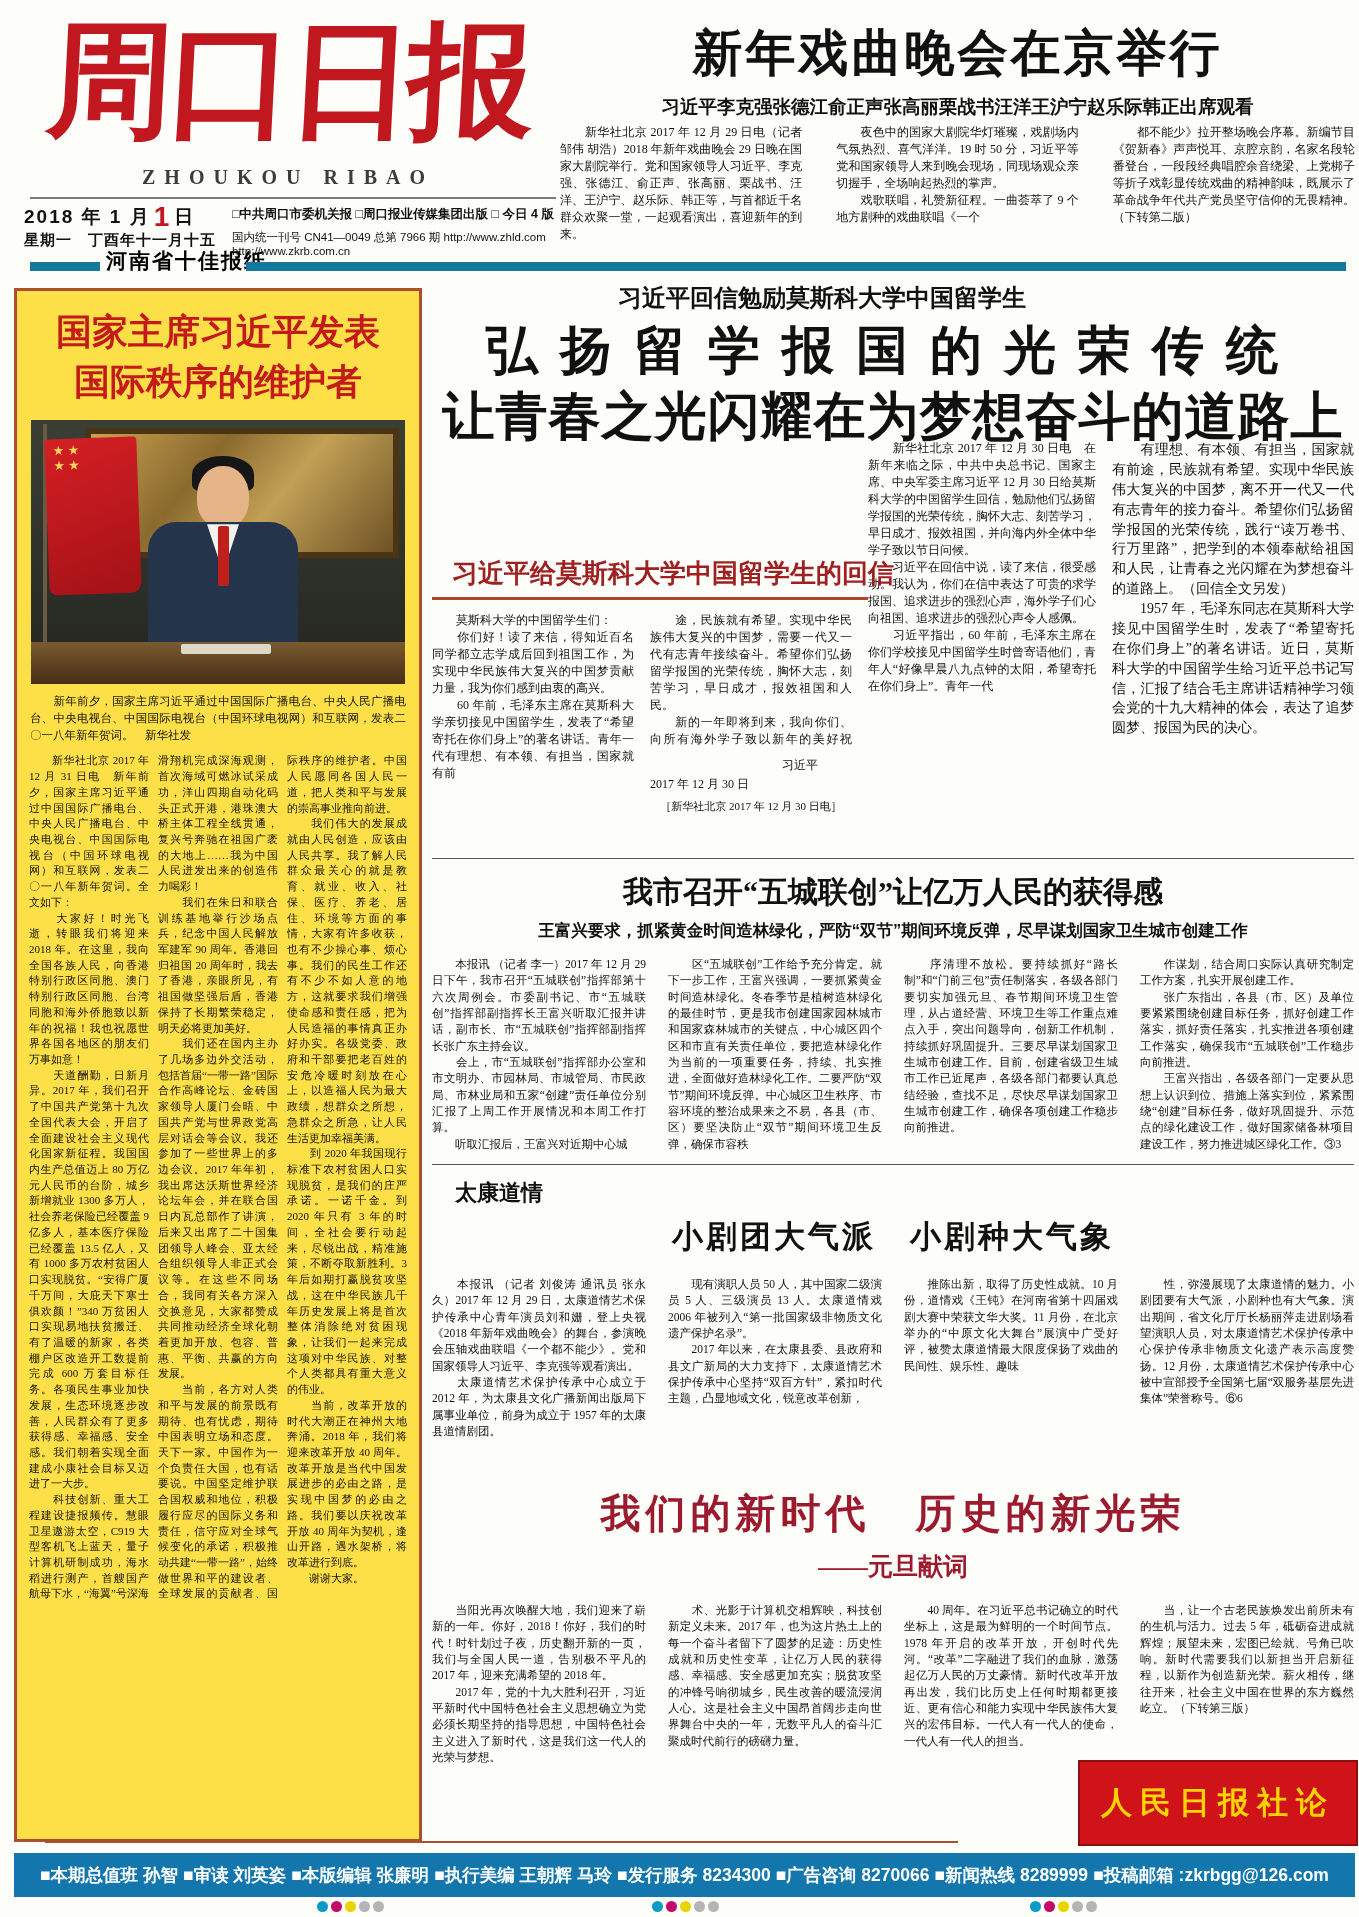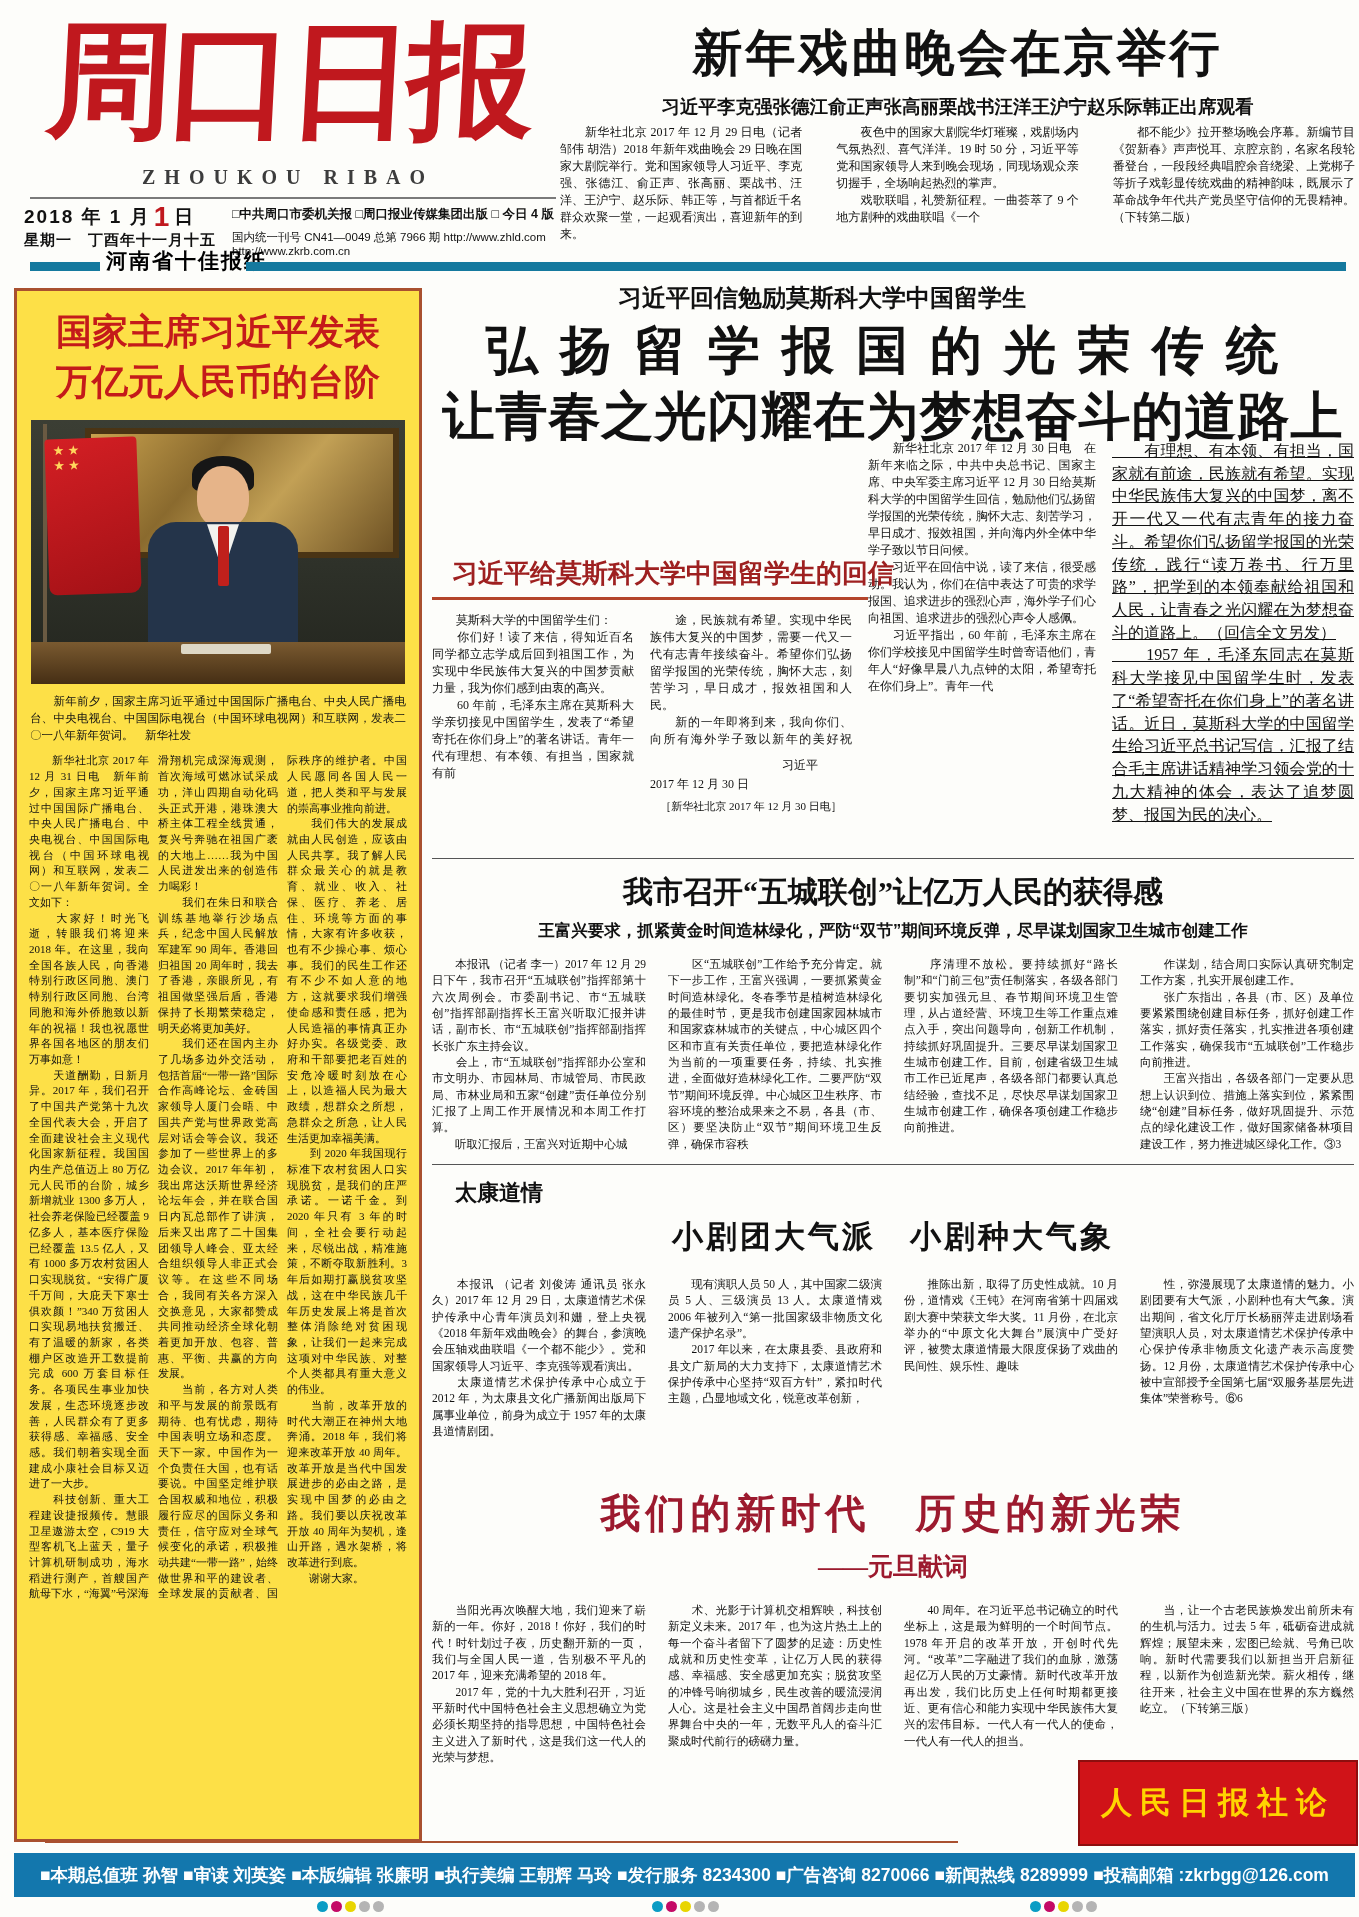--- a/index.html
+++ b/index.html
@@ -64,21 +64,21 @@
   #letter-title{left:452px;top:556px;font-size:26px;font-weight:900;color:#9e2020;}
   #letter-title-rule{left:432px;top:597px;width:436px;height:3px;background:#b3442a;}
   .letter-col{font-size:12px;}
   #letter-col-0{left:432px;top:612px;width:202px;height:240px;}
   #letter-col-1{left:650px;top:612px;width:202px;height:138px;}
   #letter-sig{left:650px;top:756px;width:202px;font-size:12px;line-height:1.6;}
   #letter-sig .sig-name{text-align:right;padding-right:34px;}
   #letter-sig .sig-date{text-align:left;padding-right:14px;}
   #letter-sig .sig-src{text-align:center;font-size:11px;margin-top:4px;}
   #report-col-0{left:868px;top:440px;width:228px;height:412px;font-size:12px;}
-  #report-col-1{left:1112px;top:440px;width:242px;height:412px;font-size:16px;text-decoration:underline;}
+  #report-col-1{left:1112px;top:440px;width:242px;height:412px;font-size:14px;}
 
   .rule{background:#555;height:1px;}
   #rule-1{left:432px;top:858px;width:922px;}
   #rule-2{left:432px;top:1164px;width:922px;}
 
   
   #wucheng-headline{left:432px;top:872px;width:922px;text-align:center;font-size:30px;font-weight:900;}
   #wucheng-deck{left:432px;top:920px;width:922px;text-align:center;font-size:16.5px;font-weight:bold;}
   .four-col{width:214px;font-size:11.5px;}
   #wucheng-col-0{left:432px;top:956px;height:200px;}
@@ -139,21 +139,21 @@
   <div class="abs" id="opera-cols">
     <div class="col">　　新华社北京 2017 年 12 月 29 日电（记者 邹伟 胡浩）2018 年新年戏曲晚会 29 日晚在国家大剧院举行。党和国家领导人习近平、李克强、张德江、俞正声、张高丽、栗战书、汪洋、王沪宁、赵乐际、韩正等，与首都近千名群众欢聚一堂，一起观看演出，喜迎新年的到来。</div>
     <div class="col">　　夜色中的国家大剧院华灯璀璨，戏剧场内气氛热烈、喜气洋洋。19 时 50 分，习近平等党和国家领导人来到晚会现场，同现场观众亲切握手，全场响起热烈的掌声。
 　　戏歌联唱，礼赞新征程。一曲荟萃了 9 个地方剧种的戏曲联唱《一个</div>
     <div class="col">　　都不能少》拉开整场晚会序幕。新编节目《贺新春》声声悦耳、京腔京韵，名家名段轮番登台，一段段经典唱腔余音绕梁、上党梆子等折子戏彰显传统戏曲的精神韵味，既展示了革命战争年代共产党员坚守信仰的无畏精神。（下转第二版）</div>
   </div>
 
   <div class="abs" id="greeting-box">
     <div class="sans" id="greeting-title" style="color: rgb(196, 26, 26);">
       <div>国家主席习近平发表</div>
-      <div>万亿元人民币的台阶</div>
+      <div>国际秩序的维护者</div>
     </div>
     <div id="greeting-photo">
       <div class="painting"></div>
       <div class="flagpole"></div>
       <div class="flag">
         <div class="stars">★ ★
 ★ ★</div>
       </div>
       <div class="hair"></div>
       <div class="head"></div>

